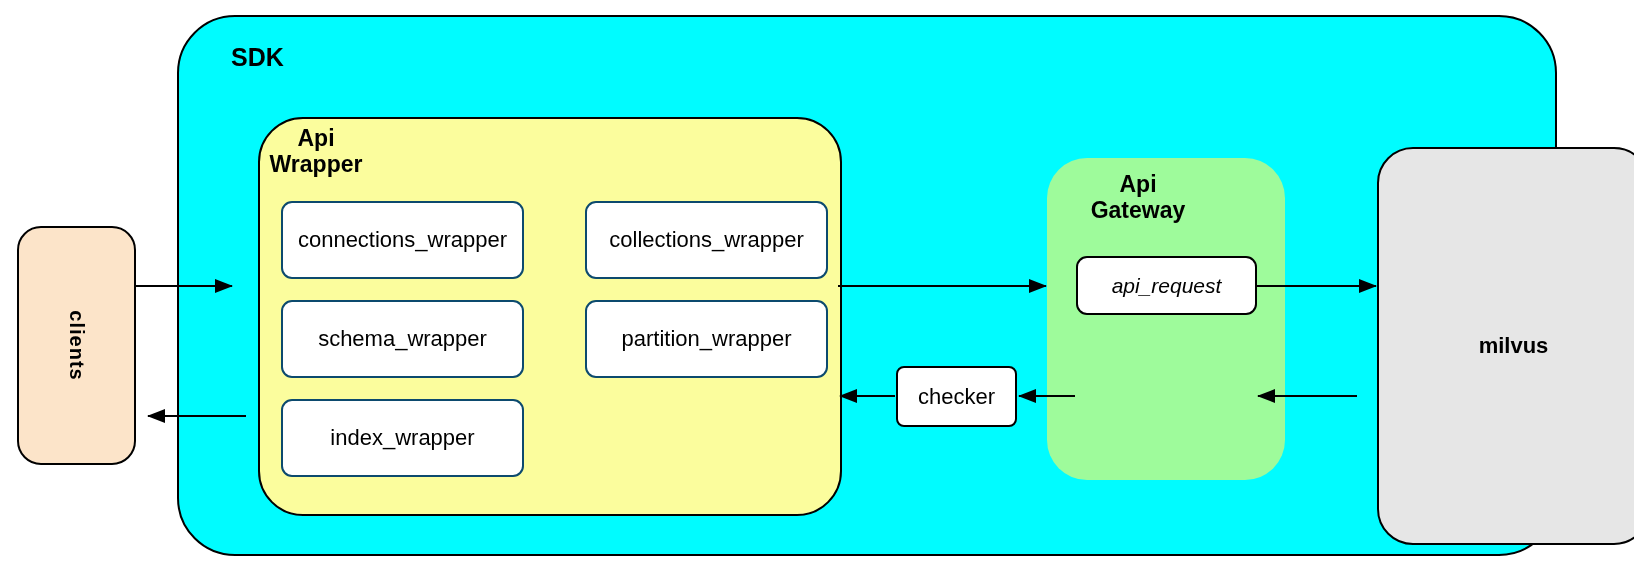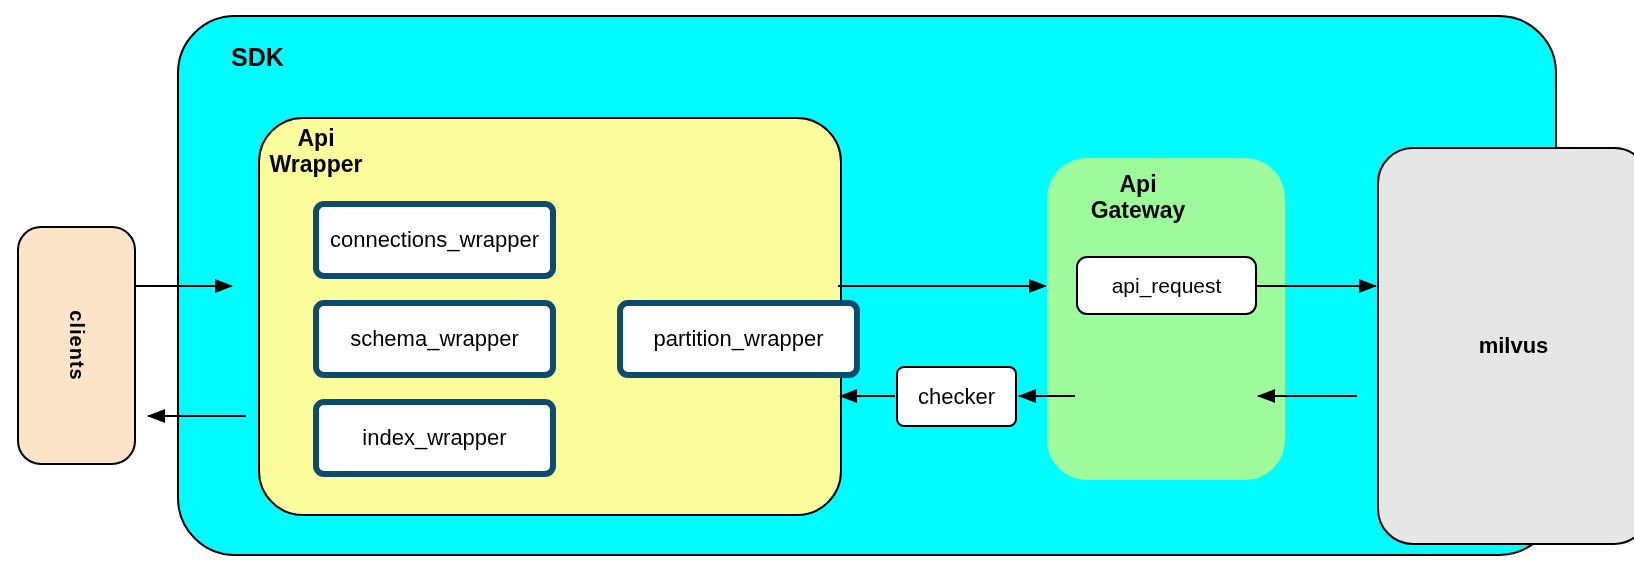--- a/index.html
+++ b/index.html
@@ -40,24 +40,23 @@
     position: absolute; left: 79px; top: 100px;  
     width: 584px; height: 399px; box-sizing: border-box;
     background: #fbfd9d; border: 2px solid #000; border-radius: 45px;
   }
   .api-wrapper-label {
     position: absolute; left: 8px; top: 7px; width: 96px;
     text-align: center; font-weight: bold; font-size: 23px; line-height: 1.12;
   }
   .module {
     position: absolute; width: 243px; height: 78px; box-sizing: border-box;
-    background: #ffffff; border: 6px solid #0c4a6e; border-radius: 11px;
+    background: #ffffff; border: 2px solid #0c4a6e; border-radius: 11px;
     display: flex; align-items: center; justify-content: center;
     font-size: 22px;
-    margin-left: 32px;
   }
   .m-col1 { left: 21px; }
   .m-col2 { left: 325px; }
   .m-row1 { top: 82px; }
   .m-row2 { top: 181px; }
   .m-row3 { top: 280px; }
 
   
   .checker {
     left: 896px; top: 366px; width: 121px; height: 61px;
@@ -73,20 +72,21 @@
   }
   .api-gateway-label {
     position: absolute; left: 16px; top: 13px; width: 150px;
     text-align: center; font-weight: bold; font-size: 23px; line-height: 1.15;
   }
   .gw-box {
     position: absolute; left: 29px; width: 181px; height: 59px; box-sizing: border-box;
     background: #ffffff; border: 2px solid #000; border-radius: 11px;
     display: flex; align-items: center; justify-content: center;
     font-size: 21px;
+    font-style: italic;
   }
   .gw-request  { top: 98px; }
   .gw-response { top: 209px; }
 
   
   .milvus {
     left: 1377px; top: 147px; width: 273px; height: 398px;
     background: #e6e6e6; border: 2px solid #000; border-radius: 36px;
     display: flex; align-items: center; justify-content: center;
     font-weight: bold; font-size: 22px;
@@ -111,20 +111,23 @@
     <div class="sdk-label">SDK</div>
 
     <div class="api-wrapper">
       <div class="api-wrapper-label">
         <div>Api</div>
         <div>Wrapper</div>
       </div>
 
       <div class="module m-col1 m-row1">
         <span>connections_wrapper</span>
+      </div>
+      <div class="module m-col2 m-row1">
+        <span>collections_wrapper</span>
       </div>
       <div class="module m-col2 m-row2">
         <span>partition_wrapper</span>
       </div>
       <div class="module m-col1 m-row2">
         <span>schema_wrapper</span>
       </div>
       <div class="module m-col1 m-row3">
         <span>index_wrapper</span>
       </div>

